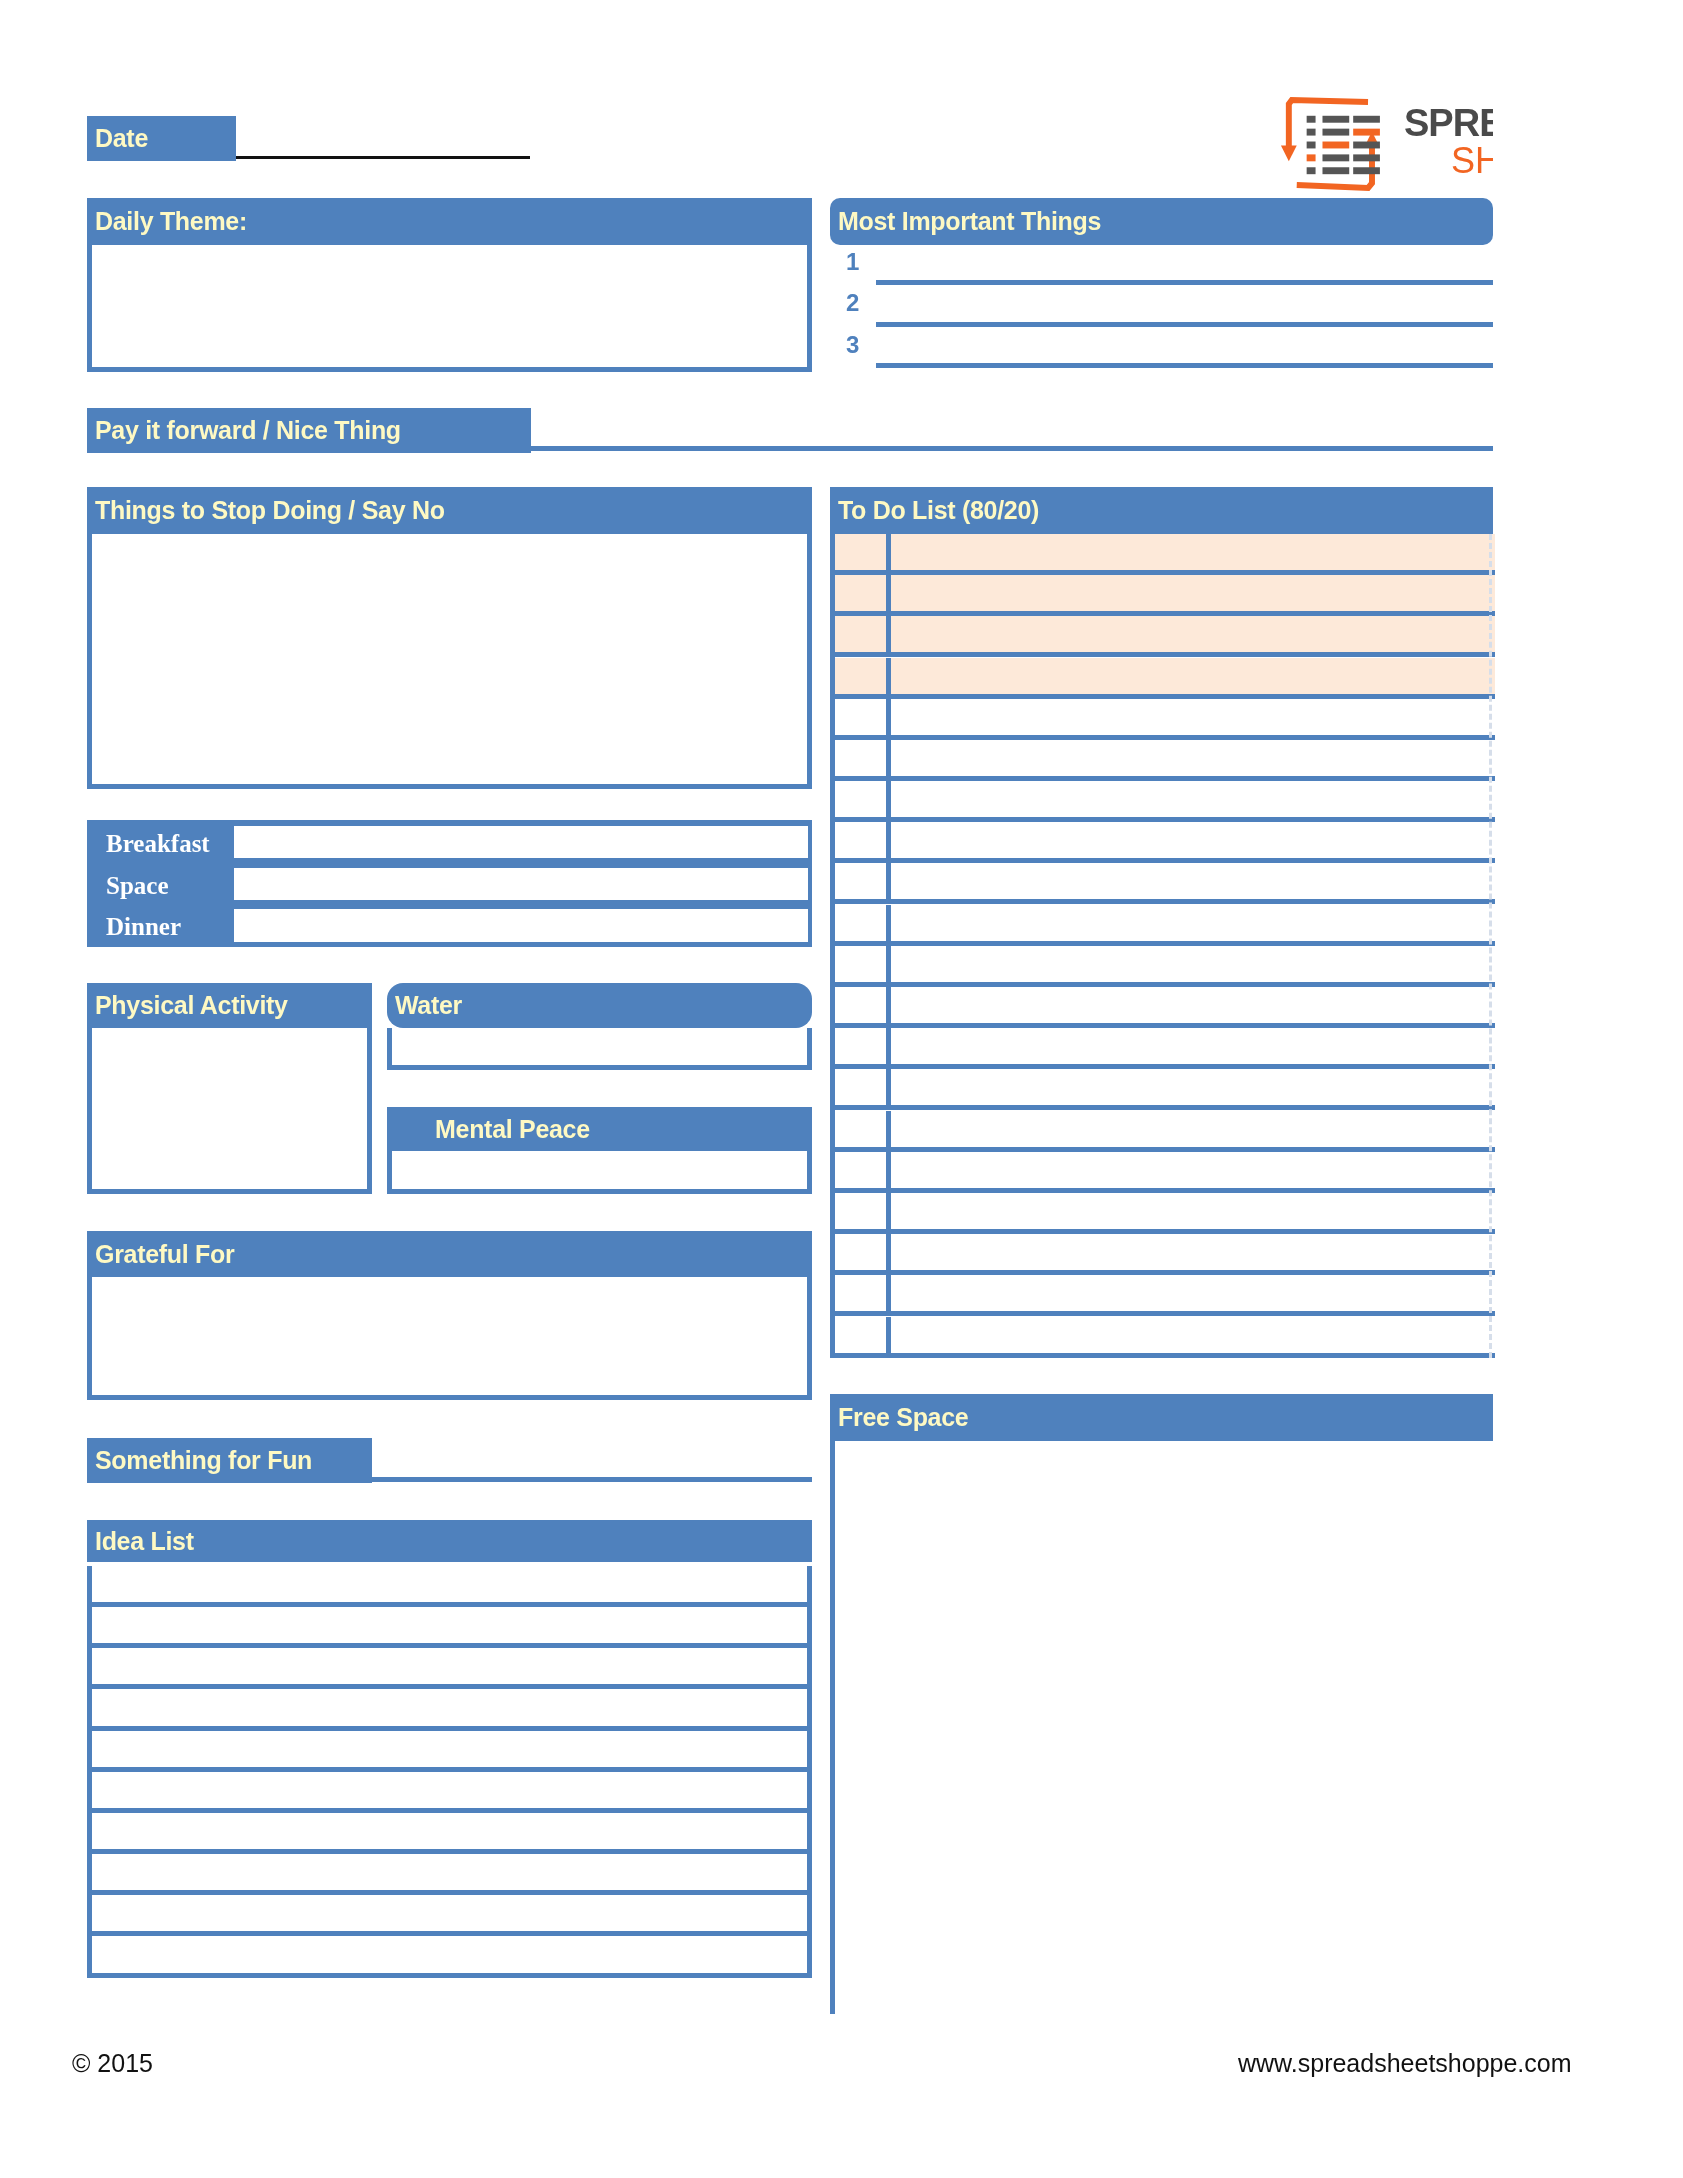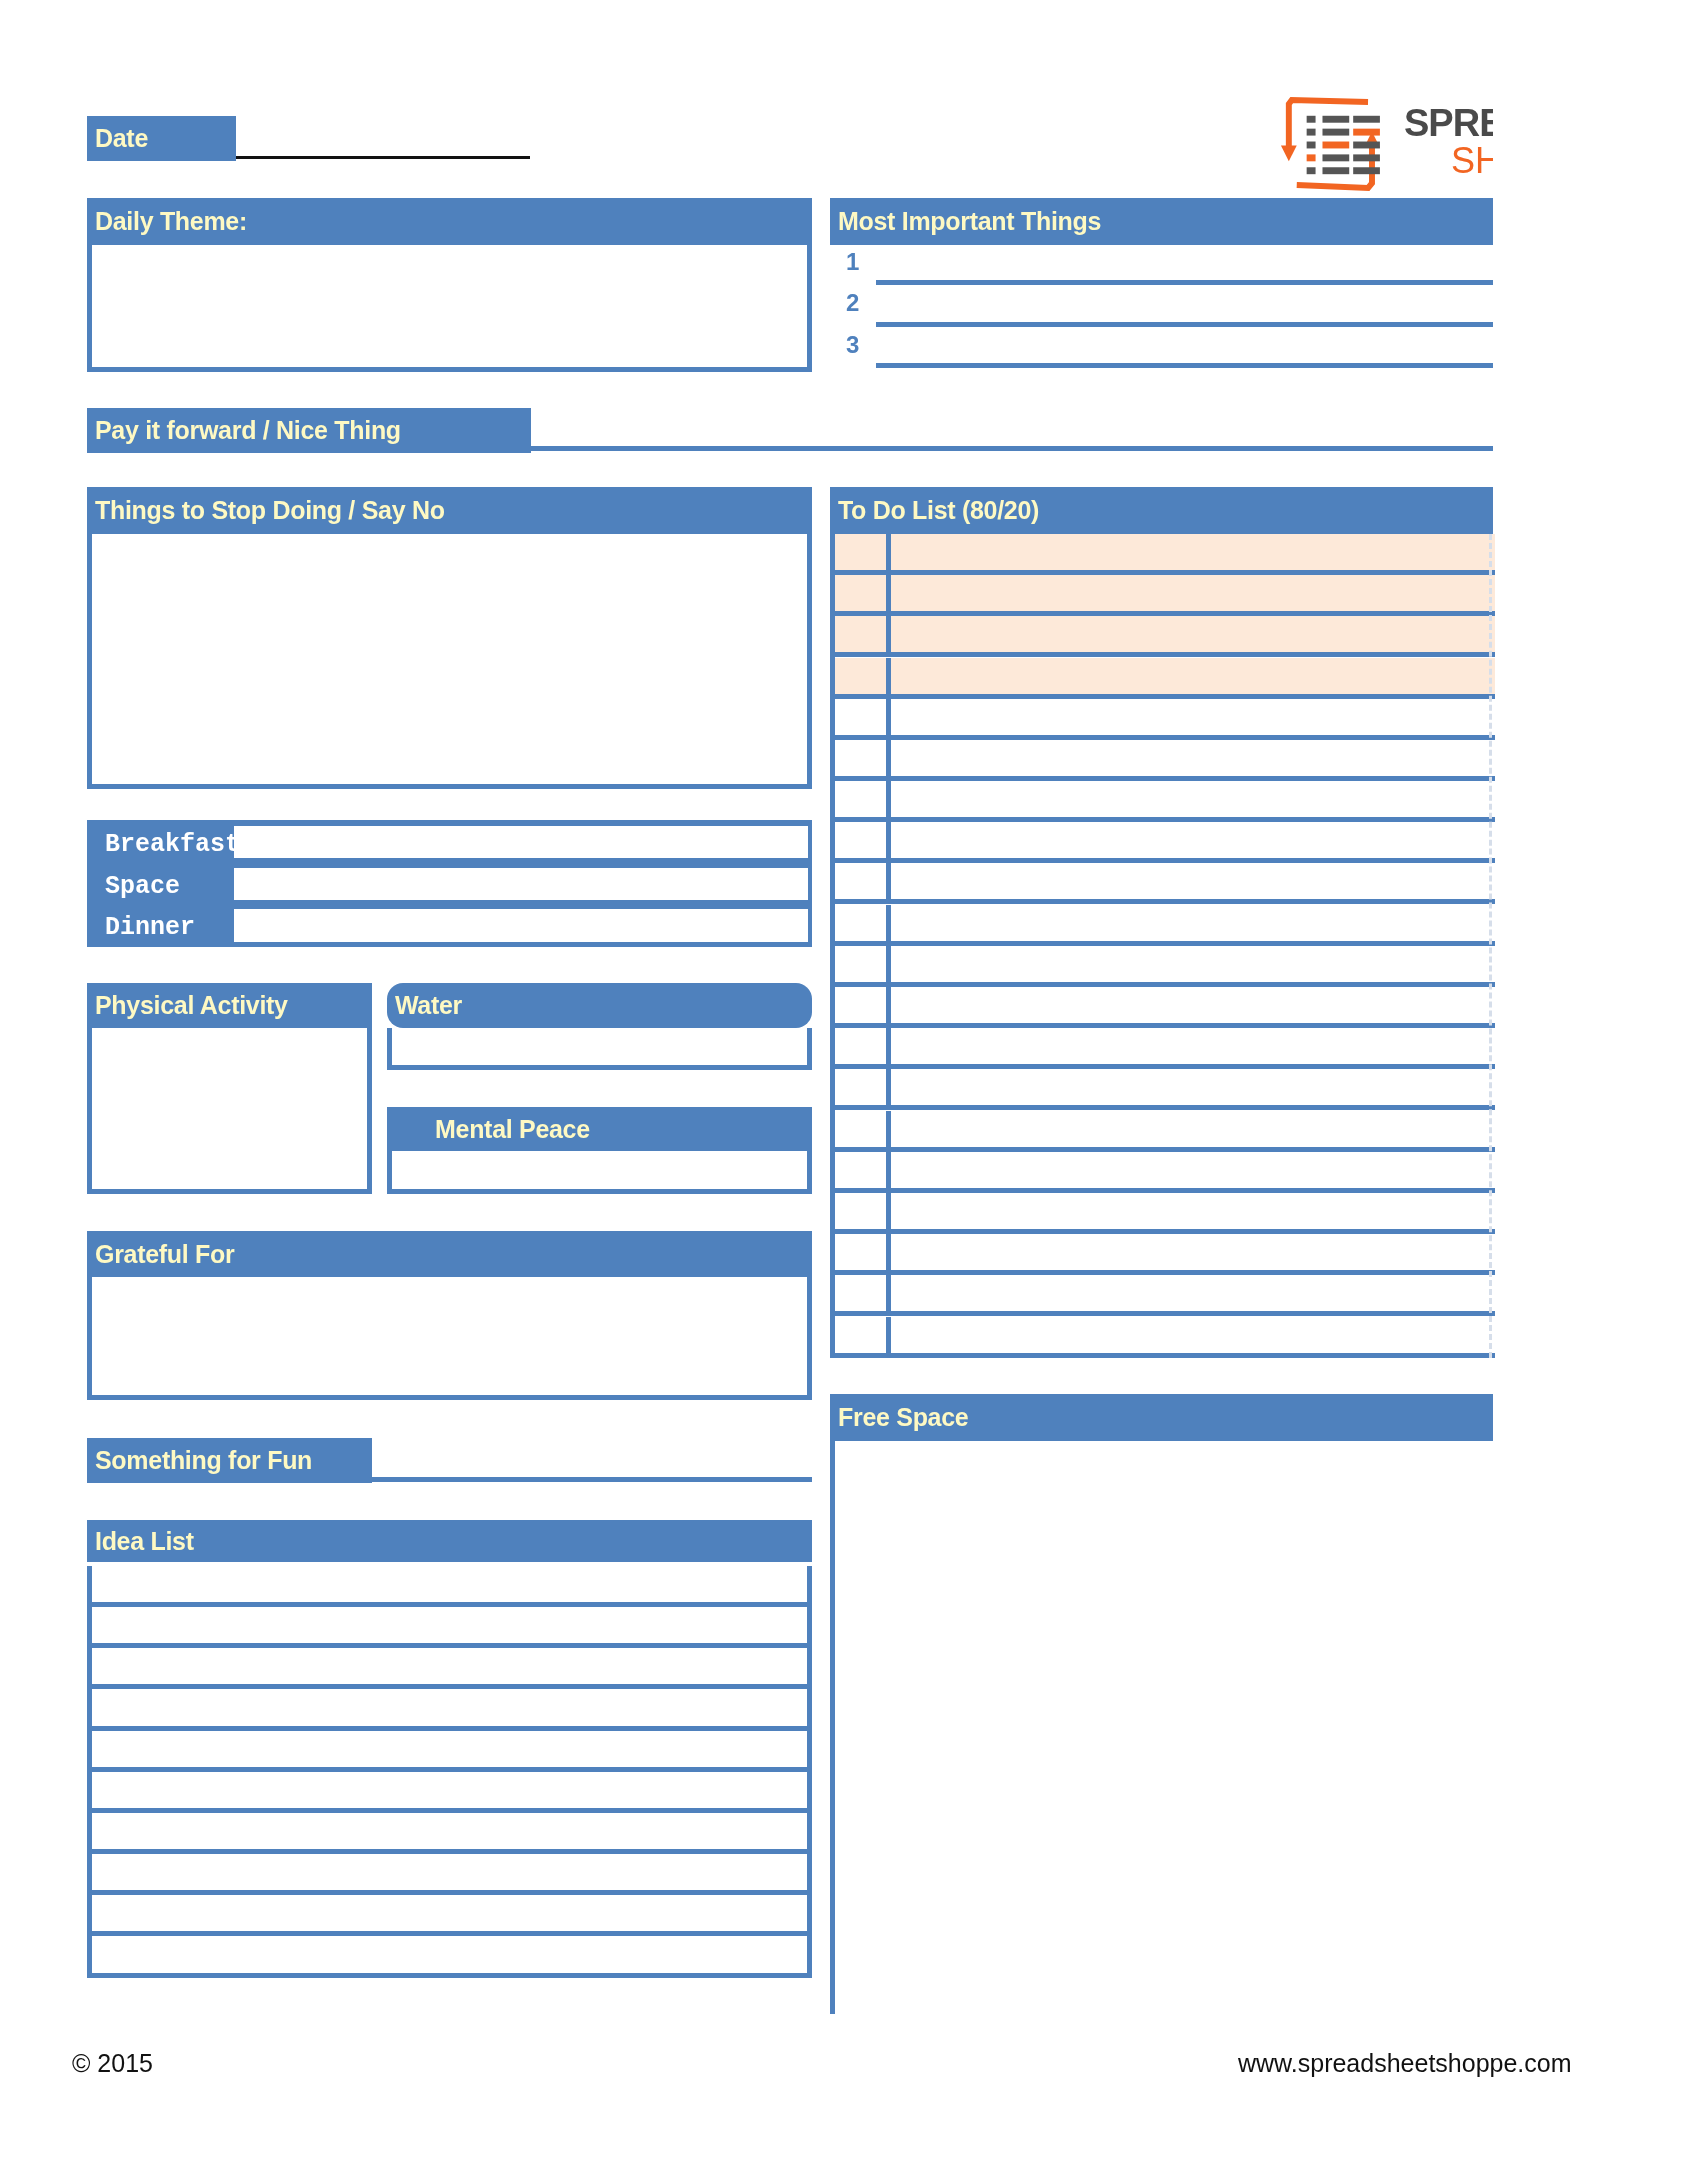--- a/index.html
+++ b/index.html
@@ -11,22 +11,22 @@
          font-family:"Liberation Sans", sans-serif; }
   .box { border:5px solid #4f81bd; border-top:none; background:#fff; }
   .line { background:#4f81bd; height:5px; }
   .num { color:#4f81bd; font-weight:bold; font-size:24px;
          font-family:"Liberation Sans", sans-serif; }
   .todo-wrap { border-left:5px solid #4f81bd; }
   .todo-row { position:absolute; left:0; right:0; border-bottom:5px solid #4f81bd; box-sizing:border-box; }
   .todo-row.hi { background:#fde9d9; }
   .todo-check { position:absolute; left:0; top:0; bottom:0; width:51px; border-right:5px solid #4f81bd; box-sizing:content-box; }
   .idea-row { position:absolute; left:0; right:0; border-bottom:5px solid #4f81bd; box-sizing:border-box; }
-  .meal-label { color:#fff; font-weight:bold; font-size:25px; padding-left:8px;
-                font-family:Liberation Mono, monospace; display:flex; align-items:center;margin-left:10px; }
+  .meal-label { color:#fff; font-weight:bold; font-size:25px; padding-left:19px;
+                font-family:Liberation Serif, serif; display:flex; align-items:center; }
   .footer { font-size:25px; color:#111; font-family:"Liberation Sans", sans-serif; }
   .pagebreak { border-right:3px dashed #d6deea; }
 </style>
 </head>
 <body>
 
 <div class="abs hdr" style="left:87px;top:116px;width:149px;height:45px;">Date</div>
 <div class="abs" style="left:236px;top:156px;width:294px;height:3px;background:#111;"></div>
 
 <div class="abs" style="left:1257px;top:94px;width:257px;height:99px;">
@@ -56,21 +56,21 @@
     </g>
   </svg>
   <div style="position:absolute;left:147px;top:8px;font-size:38px;font-weight:bold;color:#4a4a4a;font-family:'Liberation Sans',sans-serif;letter-spacing:-1px;">SPREA</div>
   <div style="position:absolute;left:194px;top:46px;font-size:36px;color:#f26522;font-family:'Liberation Sans',sans-serif;">SH</div>
 </div>
 <div class="abs" style="left:1493px;top:79px;width:190px;height:129px;background:#fff;"></div>
 
 <div class="abs hdr" style="left:87px;top:198px;width:725px;height:47px;">Daily Theme:</div>
 <div class="abs box" style="left:87px;top:245px;width:725px;height:127px;"></div>
 
-<div class="abs hdr" style="left:830px;top:198px;width:663px;height:47px;">Most Important Things</div>
+<div class="abs hdr" style="left:830px;top:198px;width:663px;height:47px;border-radius:10px;">Most Important Things</div>
 <div class="abs num" style="left:846px;top:248px;">1</div>
 <div class="abs line" style="left:876px;top:280px;width:617px;"></div>
 <div class="abs num" style="left:846px;top:289px;">2</div>
 <div class="abs line" style="left:876px;top:322px;width:617px;"></div>
 <div class="abs num" style="left:846px;top:331px;">3</div>
 <div class="abs line" style="left:876px;top:363px;width:617px;"></div>
 
 <div class="abs hdr" style="left:87px;top:408px;width:444px;height:45px;">Pay it forward / Nice Thing</div>
 <div class="abs line" style="left:531px;top:446px;width:962px;"></div>
 

